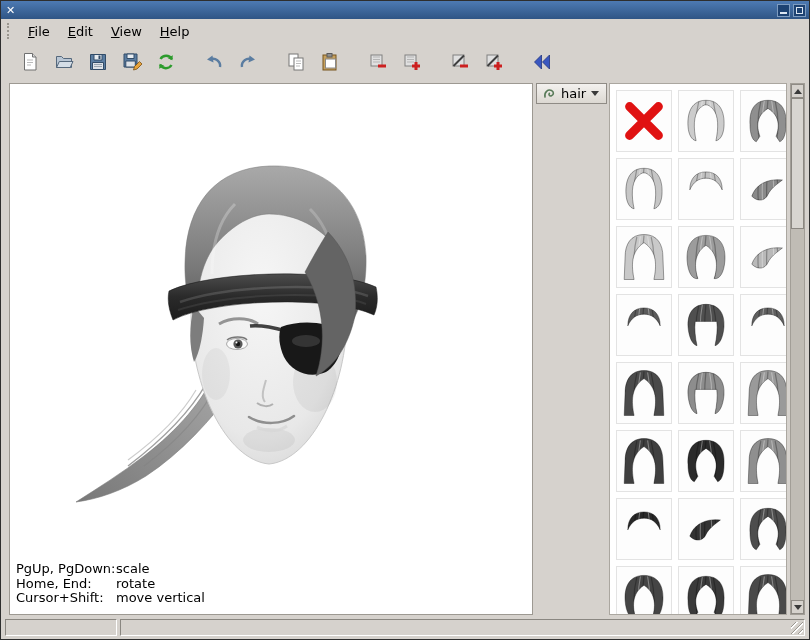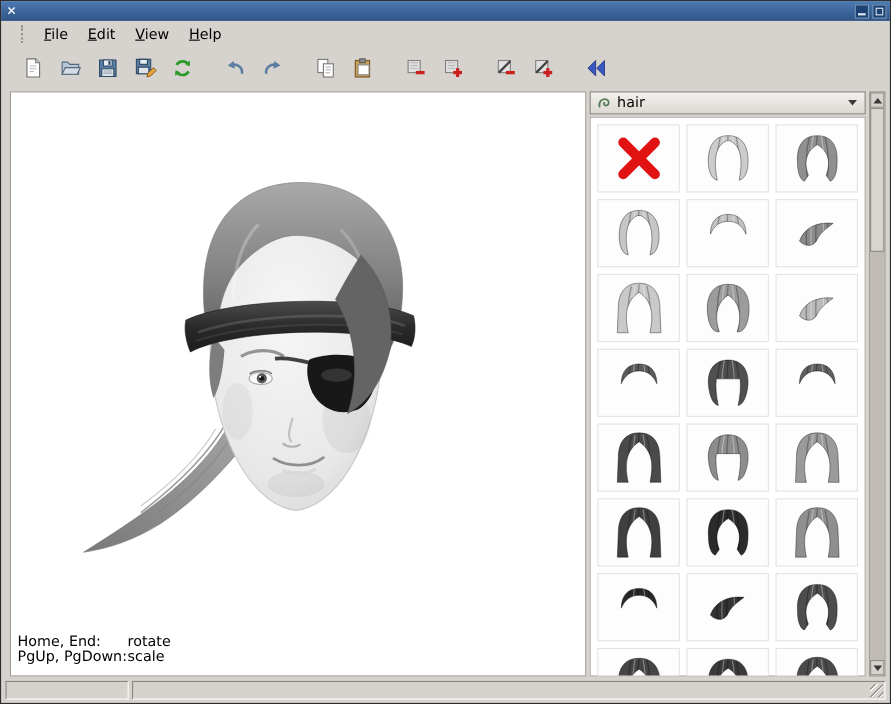--- a/index.html
+++ b/index.html
@@ -10,40 +10,40 @@
   .titlebar { height:18px; background:linear-gradient(#4d7ab3,#2f5585); position:relative; display:flex; align-items:center; flex:0 0 auto; }
   .tb-close { width:15px; height:15px; margin-left:2px; display:flex; align-items:center; justify-content:center; color:#fff; font-size:11px; font-weight:bold; cursor:default; }
   .tb-title { position:absolute; left:0; right:0; text-align:center; color:#fff; font-size:11px; font-weight:bold; letter-spacing:.3px; }
   .tb-right { margin-left:auto; display:flex; gap:3px; padding-right:3px; z-index:1; }
   .tb-sq { width:13px; height:13px; background:#1d4272; border:1px solid #7e9cc0; display:flex; align-items:center; justify-content:center; }
   .tb-sq span { display:block; }
   .glyph-min { width:7px; height:2px; background:#dce6f2; margin-top:6px; }
   .glyph-max { width:7px; height:7px; border:1.5px solid #dce6f2; }
 
   
-  .menubar { height:24px; display:flex; align-items:center; padding-left:16px; flex:0 0 auto; }
+  .menubar { height:24px; display:flex; align-items:center; padding-left:4px; flex:0 0 auto; }
   .tearoff { width:8px; height:16px; border-left:2px dotted #9a968f; margin:0 4px 0 2px; }
   .menu-item { font-size:13px; color:#000; padding:3px 9px; }
   .menu-item .ul { text-decoration:underline; }
 
   
   .toolbar { height:38px; display:flex; align-items:center; padding:2px 0 2px 14px; flex:0 0 auto; }
   .tb-btn2 { width:30px; height:30px; display:flex; align-items:center; justify-content:center; margin-right:4px; border:1px solid transparent; }
   .tb-btn2.gap-after { margin-right:18px; }
   .tb-btn2 svg { display:block; }
 
   
   .main { flex:1 1 auto; display:flex; padding:2px 4px 2px 8px; gap:3px; min-height:0; }
   .canvas { width:524px; flex:0 0 auto; background:#fff; border:1px solid #9d9992; position:relative; overflow:hidden; }
   .canvas svg.face { position:absolute; inset:0; }
   .hints { position:absolute; left:6px; bottom:8px; font-size:13px; color:#000; line-height:1.12; }
   .hint-row { display:flex; }
   .hint-keys { width:100px; }
 
-  .side { flex:1 1 auto; display:flex; flex-direction:column; gap:2px; min-width:0; }
+  .side { flex:1 1 auto; display:flex; flex-direction:row; gap:2px; min-width:0; }
   .combo { height:21px; flex:0 0 auto; background:linear-gradient(#f3f1ee,#dcd8d2); border:1px solid #8f8b85; display:flex; align-items:center; gap:5px; padding:0 5px; font-size:13px; }
   .combo-label { flex:1; }
   .combo-arrow { width:0; height:0; border-left:4px solid transparent; border-right:4px solid transparent; border-top:5px solid #3a3a3a; margin-right:2px; }
   .grid { flex:1 1 auto; background:#fff; border:1px solid #aba7a0; overflow:hidden; display:grid; grid-template-columns:repeat(3,1fr); grid-auto-rows:62px; gap:6px; padding:6px; align-content:start; }
   .tile { background:#fdfdfd; border:1px solid #e3e3e3; display:flex; align-items:center; justify-content:center; }
 
   
   .vscroll { width:15px; flex:0 0 auto; display:flex; flex-direction:column; background:#cac6c0; border:1px solid #a29e97; }
   .sb-btn { height:14px; flex:0 0 auto; background:#d6d2cd; border:1px solid #8f8b85; display:flex; align-items:center; justify-content:center; }
   .sb-up-arrow { width:0; height:0; border-left:4px solid transparent; border-right:4px solid transparent; border-bottom:5px solid #3a3a3a; }
@@ -251,26 +251,30 @@
 
         <path d="M159 207 C200 187 322 183 366 203 C368 212 368 222 364 231 C322 211 202 215 163 236 C159 226 157 216 159 207 Z" fill="url(#bandG)" stroke="#161616" stroke-width="0.5"></path>
         <path d="M170 218 C220 201 320 198 358 212" stroke="rgba(255,255,255,.14)" stroke-width="2.5" fill="none"></path>
         <path d="M168 226 C220 209 318 206 356 220" stroke="rgba(255,255,255,.08)" stroke-width="2" fill="none"></path>
 
         <path d="M318 148 C339 170 348 198 345 232 C338 264 323 283 306 292 C317 259 314 220 295 188 C303 173 311 159 318 148 Z" fill="#646464" stroke="#555" stroke-width="0.5"></path>
       </svg>
 
       <div class="hints" id="hints">
           <div class="hint-row">
+            <span class="hint-keys">PgUp, PgDown:</span>
+            <span>scale</span>
+          </div>
+          <div class="hint-row">
             <span class="hint-keys">Home, End:</span>
             <span>rotate</span>
           </div>
           <div class="hint-row">
-            <span class="hint-keys">PgUp, PgDown:</span>
-            <span>scale</span>
+            <span class="hint-keys">Cursor+Shift:</span>
+            <span>move vertical</span>
           </div>
         </div>
     </div>
 
     <div class="side">
       <div class="combo">
         <svg viewBox="0 0 14 14" width="14" height="14">
           <path d="M3 10 C2 5 6 2 9.5 3.5 C12 4.7 12 8 9.5 8.8 C7.5 9.4 6.3 7.6 7.4 6.3" fill="none" stroke="#587a58" stroke-width="1.6" stroke-linecap="round"></path>
         </svg>
         <span class="combo-label">hair</span>

